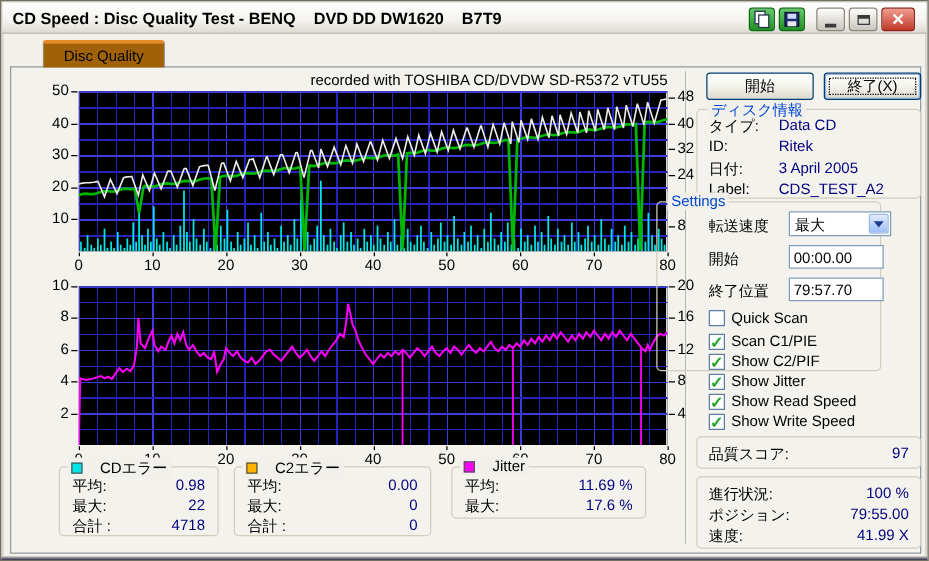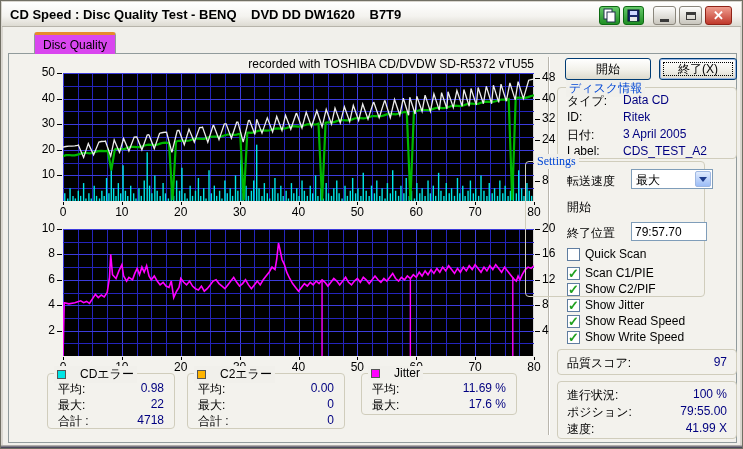--- a/index.html
+++ b/index.html
@@ -17,35 +17,35 @@
            display:flex;align-items:center;justify-content:center;}
   .cap-btn.green{width:21px;background:linear-gradient(#66c96a,#1f8f23);border-color:#0d6a12;}
   .cap-btn.sys{width:23px;background:linear-gradient(#fdfdfc,#c9c6bd);}
   .cap-btn.close{width:27px;background:linear-gradient(#ef9d8f,#c0392b);border-color:#8f2318;}
   .glyph-min{width:9px;height:3px;background:#3a3a3a;margin-top:9px;}
   .glyph-max{width:10px;height:8px;border:1px solid #3a3a3a;border-top:3px solid #3a3a3a;}
   .glyph-x{color:#fff;font-weight:bold;font-size:13px;line-height:13px;}
   
   .pane{position:absolute;left:7px;top:52px;width:729px;height:390px;background:#f3f2ed;
         border:1px solid #919b9c;}
-  .tab{position:absolute;left:33px;top:31px;width:82px;height:22px;background:#d946ef;
+  .tab{position:absolute;left:33px;top:31px;width:98px;height:22px;background:#a16207;
        border:1px solid #919b9c;border-bottom:none;border-radius:3px 3px 0 0;
        border-top:3px solid #e68b2c;z-index:3;display:flex;align-items:center;justify-content:center;}
   .tab span{font-size:12px;color:#000;}
   .chart-client{position:absolute;left:38px;top:56px;width:510px;height:378px;
                 border-right:1px solid #b9b6ad;box-shadow:1px 0 0 #fff;}
   .recorded{position:absolute;left:233px;top:56px;width:300px;text-align:right;font-size:12px;color:#000;}
   .plot{position:absolute;background:#000;}
   .plot svg{display:block;}
   .axlabel{position:absolute;font-size:12px;color:#000;line-height:13px;}
   .axtick{position:absolute;background:#000;}
   
   .gbox{position:absolute;border:1px solid #d0cdbc;border-radius:4px;}
   .gbox .legend{position:absolute;top:-8px;left:8px;background:#f1f0eb;padding:0 3px;font-size:12px;
-                color:#0046d5;display:flex;align-items:center;gap:4px;font-family:Liberation Serif, serif;}
+                color:#0046d5;display:flex;align-items:center;gap:4px;}
   .grow{position:absolute;font-size:12px;color:#000;}
   .gval{position:absolute;font-size:12px;color:#000080;text-align:right;}
   
   .statbox{position:absolute;border:1px solid #d0cdbc;border-radius:4px;}
   .statbox .legend{position:absolute;top:-8px;left:6px;background:#f1f0eb;padding:0 3px;font-size:12px;color:#000;
                    display:flex;align-items:center;gap:14px;}
   .statbox .legend .marker{width:9px;height:9px;border:1px solid #555;display:inline-block;}
   .srow{position:absolute;left:10px;right:10px;display:flex;justify-content:space-between;font-size:12px;}
   .srow .sval{color:#000080;}
   
@@ -546,20 +546,21 @@
     <div class="legend">Settings</div>
   </div>
   <div class="grow" style="left:566px;top:172px;">転送速度</div>
   <div class="combo" style="left:630px;top:168px;">
     <span class="cval">最大</span>
     <span class="cbtn">
         <i></i>
       </span>
   </div>
   <div class="grow" style="left:566px;top:198px;">開始</div>
+  <div class="tfield" style="left:630px;top:195px;width:76px;">00:00.00</div>
   <div class="grow" style="left:566px;top:224px;">終了位置</div>
   <div class="tfield" style="left:630px;top:221px;width:76px;">79:57.70</div>
 
   <div class="cbrow" style="left:566px;top:246px;">
     <span class="cb"></span>
     <span class="cblabel">Quick Scan</span>
   </div>
   <div class="cbrow" style="left:566px;top:265px;">
     <span class="cb checked">
         <span class="mark">✓</span>

